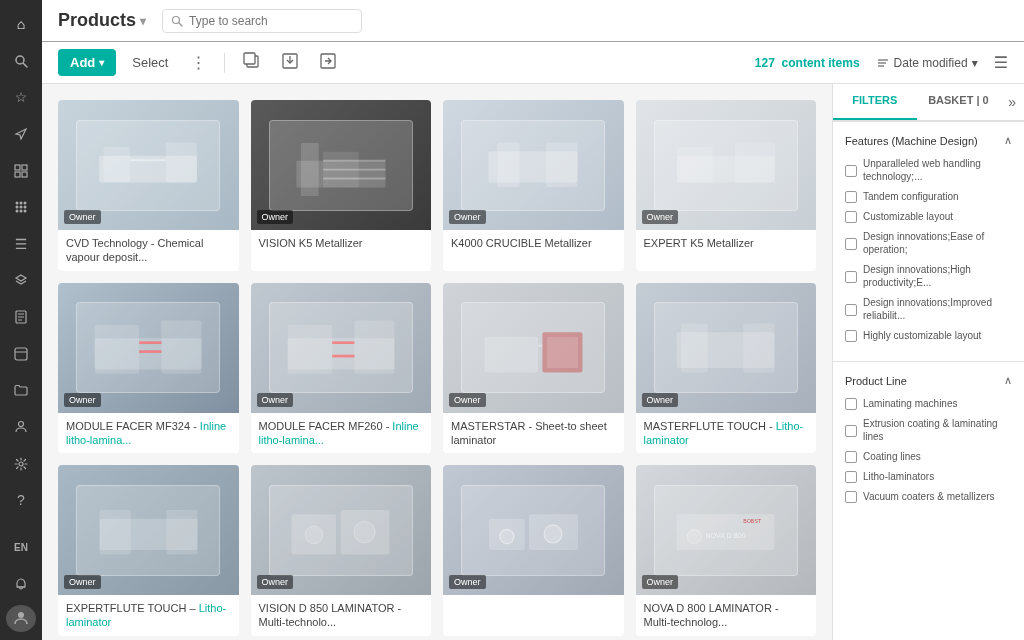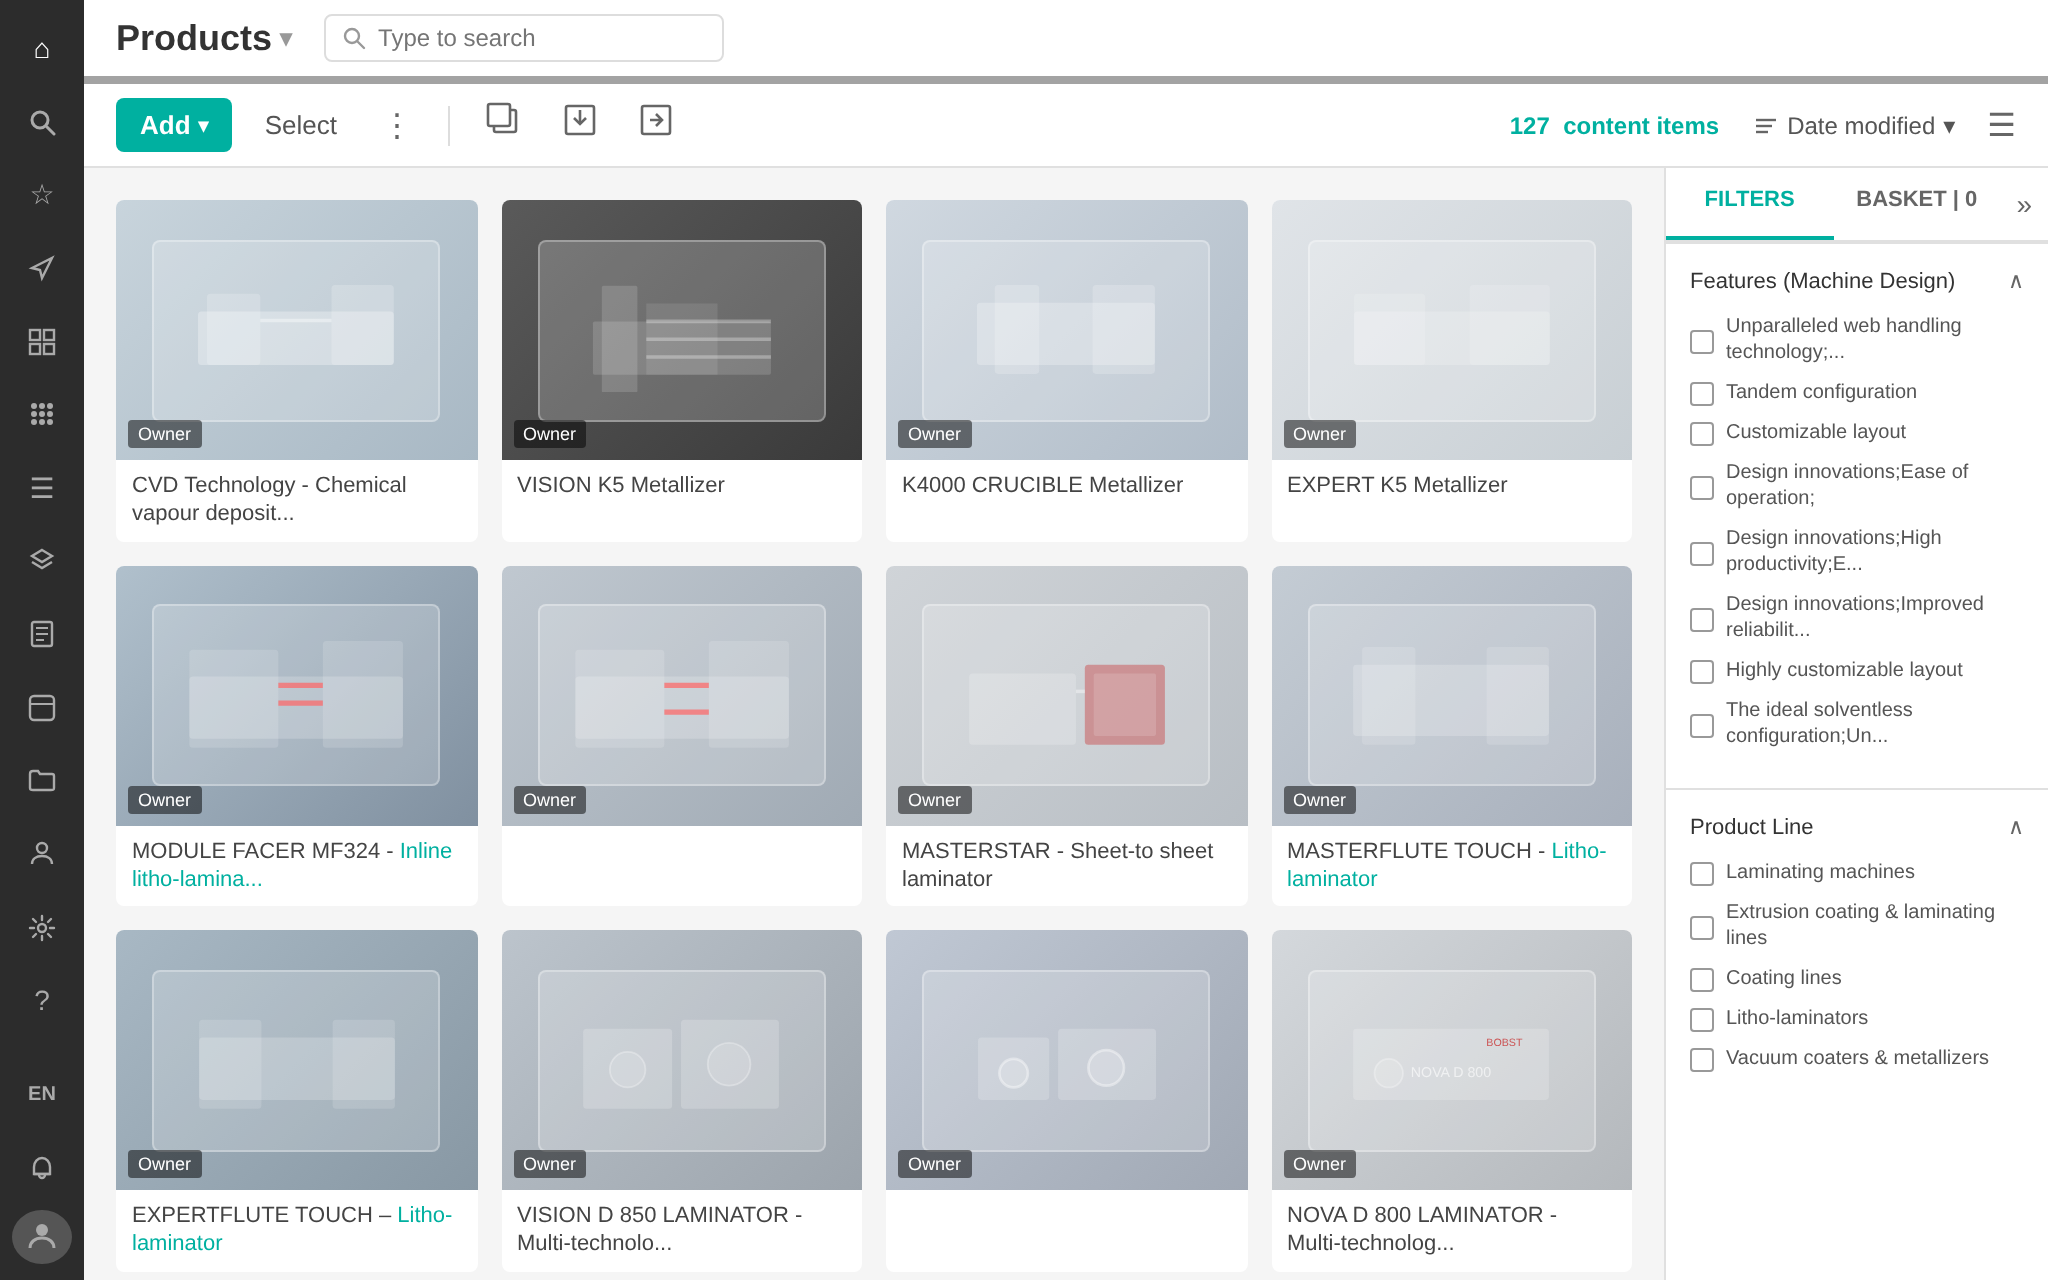--- a/index.html
+++ b/index.html
@@ -33,21 +33,21 @@
     .main-area {
       flex: 1;
       display: flex;
       flex-direction: column;
       overflow: hidden;
     }
 
     
     .top-bar {
       background: #fff;
-      border-bottom: 4px solid #a3a3a3;
+      border-bottom: 1px solid #a3a3a3;
       padding: 0 16px;
       height: 42px;
       display: flex;
       align-items: center;
       gap: 16px;
     }
     .page-title {
       font-size: 18px;
       font-weight: 600;
       color: #333;
@@ -527,20 +527,21 @@
               <svg width="90%" height="70%" viewBox="0 0 130 70" fill="none">
                 <rect x="5" y="25" width="120" height="35" rx="2" fill="rgba(255,255,255,0.2)"></rect>
                 <rect x="5" y="10" width="50" height="55" rx="2" fill="rgba(255,255,255,0.15)"></rect>
                 <rect x="80" y="5" width="45" height="60" rx="2" fill="rgba(255,255,255,0.15)"></rect>
                 <line x1="55" y1="30" x2="80" y2="30" stroke="rgba(255,100,100,0.7)" stroke-width="3"></line>
                 <line x1="55" y1="45" x2="80" y2="45" stroke="rgba(255,100,100,0.7)" stroke-width="3"></line>
               </svg>
             </div>
             <div class="owner-badge">Owner</div>
           </div>
+          <div class="product-title">MODULE FACER MF260 - <span class="highlight">Inline litho-lamina...</span></div>
         </div>
 
         <div class="product-card">
           <div class="product-thumb machine-bg-7">
             <div class="machine-shape">
               <svg width="85%" height="65%" viewBox="0 0 120 65" fill="none">
                 <rect x="5" y="20" width="60" height="40" rx="2" fill="rgba(255,255,255,0.2)"></rect>
                 <rect x="70" y="15" width="45" height="45" rx="2" fill="rgba(200,50,50,0.4)"></rect>
                 <rect x="75" y="20" width="35" height="35" rx="1" fill="rgba(255,255,255,0.15)"></rect>
                 <line x1="65" y1="30" x2="70" y2="30" stroke="rgba(255,255,255,0.4)" stroke-width="2"></line>
@@ -659,24 +660,20 @@
           <span class="filter-label">Design innovations;High productivity;E...</span>
         </div>
         <div class="filter-item">
           <div class="filter-checkbox"></div>
           <span class="filter-label">Design innovations;Improved reliabilit...</span>
         </div>
         <div class="filter-item">
           <div class="filter-checkbox"></div>
           <span class="filter-label">Highly customizable layout</span>
         </div>
-        <div class="filter-item">
-          <div class="filter-checkbox"></div>
-          <span class="filter-label">The ideal solventless configuration;Un...</span>
-        </div>
       </div>
 
       <div class="filter-section">
         <div class="filter-section-header">
           <span>Product Line</span>
           <span class="chevron">∧</span>
         </div>
         <div class="filter-item">
           <div class="filter-checkbox"></div>
           <span class="filter-label">Laminating machines</span>

